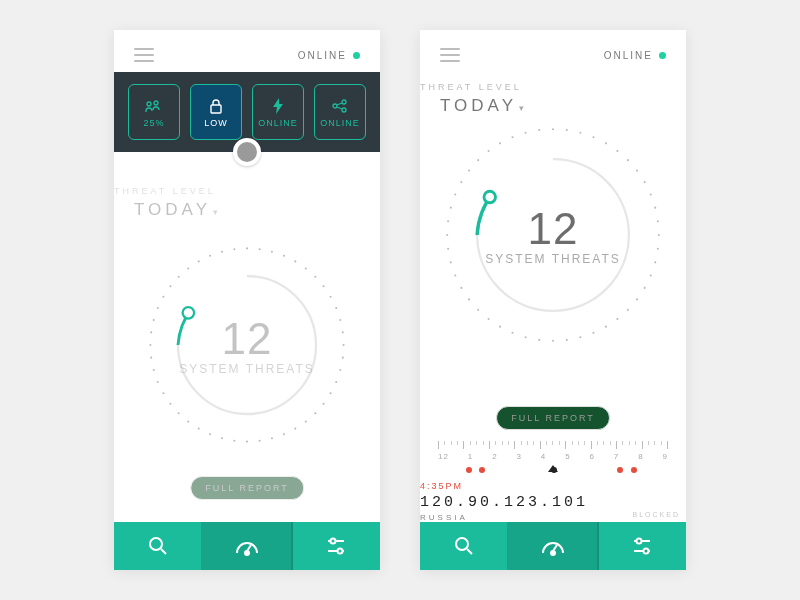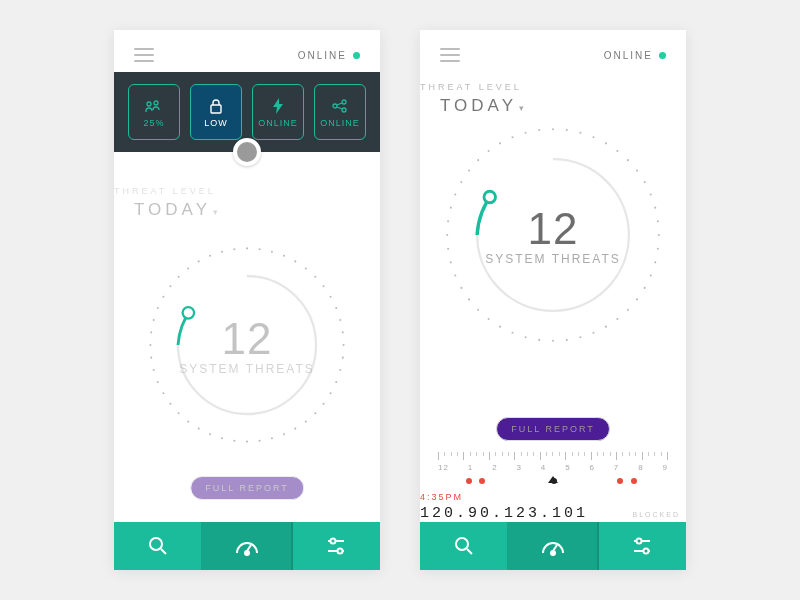--- a/index.html
+++ b/index.html
@@ -63,21 +63,21 @@
     pointer-events:none;
   }
   .gauge-center .num { font-size:44px; font-weight:300; color:#888; letter-spacing:1px; }
   .gauge-center .sub { font-size:12px; letter-spacing:2px; color:#aaa; margin-top:-2px; }
   .phone-left .gauge-center { opacity:.5; }
   .phone-right .gauge-center .num { color:#6d6d6d; }
 
   .full-report {
     font-size:9px; letter-spacing:2px; color:#999;
     border:1px solid #ddd; border-radius:14px;
-    padding:6px 14px; cursor:pointer; background:#4c1d95;
+    padding:6px 14px; cursor:pointer; background:#14532d;
   }
   .phone-left .full-report { opacity:.5; position:absolute; left:50%; transform:translateX(-50%); bottom:22px; }
   .phone-right .full-report { margin: -8px auto 0; display:block; position:relative; }
 
   
   .timeline { padding:10px 18px 0; }
   .tl-scale { position:relative; height:30px; border-top:1px solid #fff; }
   .tl-scale .ticks { display:flex; justify-content:space-between; }
   .tl-scale .tick { width:1px; height:4px; background:#ccc; display:block; }
   .tl-scale .tick.major { height:8px; background:#bbb; }
@@ -409,20 +409,21 @@
       <span class="ev" style="left:18%;"></span>
       <span class="ev dark" style="left:49%;"></span>
       <span class="ev" style="left:78%;"></span>
       <span class="ev" style="left:84%;"></span>
     </div>
   </div>
 
   <div class="event-info">
     <div class="time">4:35PM</div>
     <div class="ip">120.90.123.101</div>
+    <div class="country">RUSSIA</div>
   </div>
   <div class="blocked">BLOCKED</div>
 
   <div class="nav">
     <div class="item">
       <svg width="22" height="22" viewBox="0 0 22 22" fill="none" stroke="#fff" stroke-width="2">
           <circle cx="9" cy="9" r="6"></circle>
           <path d="M14 14l5 5"></path>
         </svg>
     </div>

